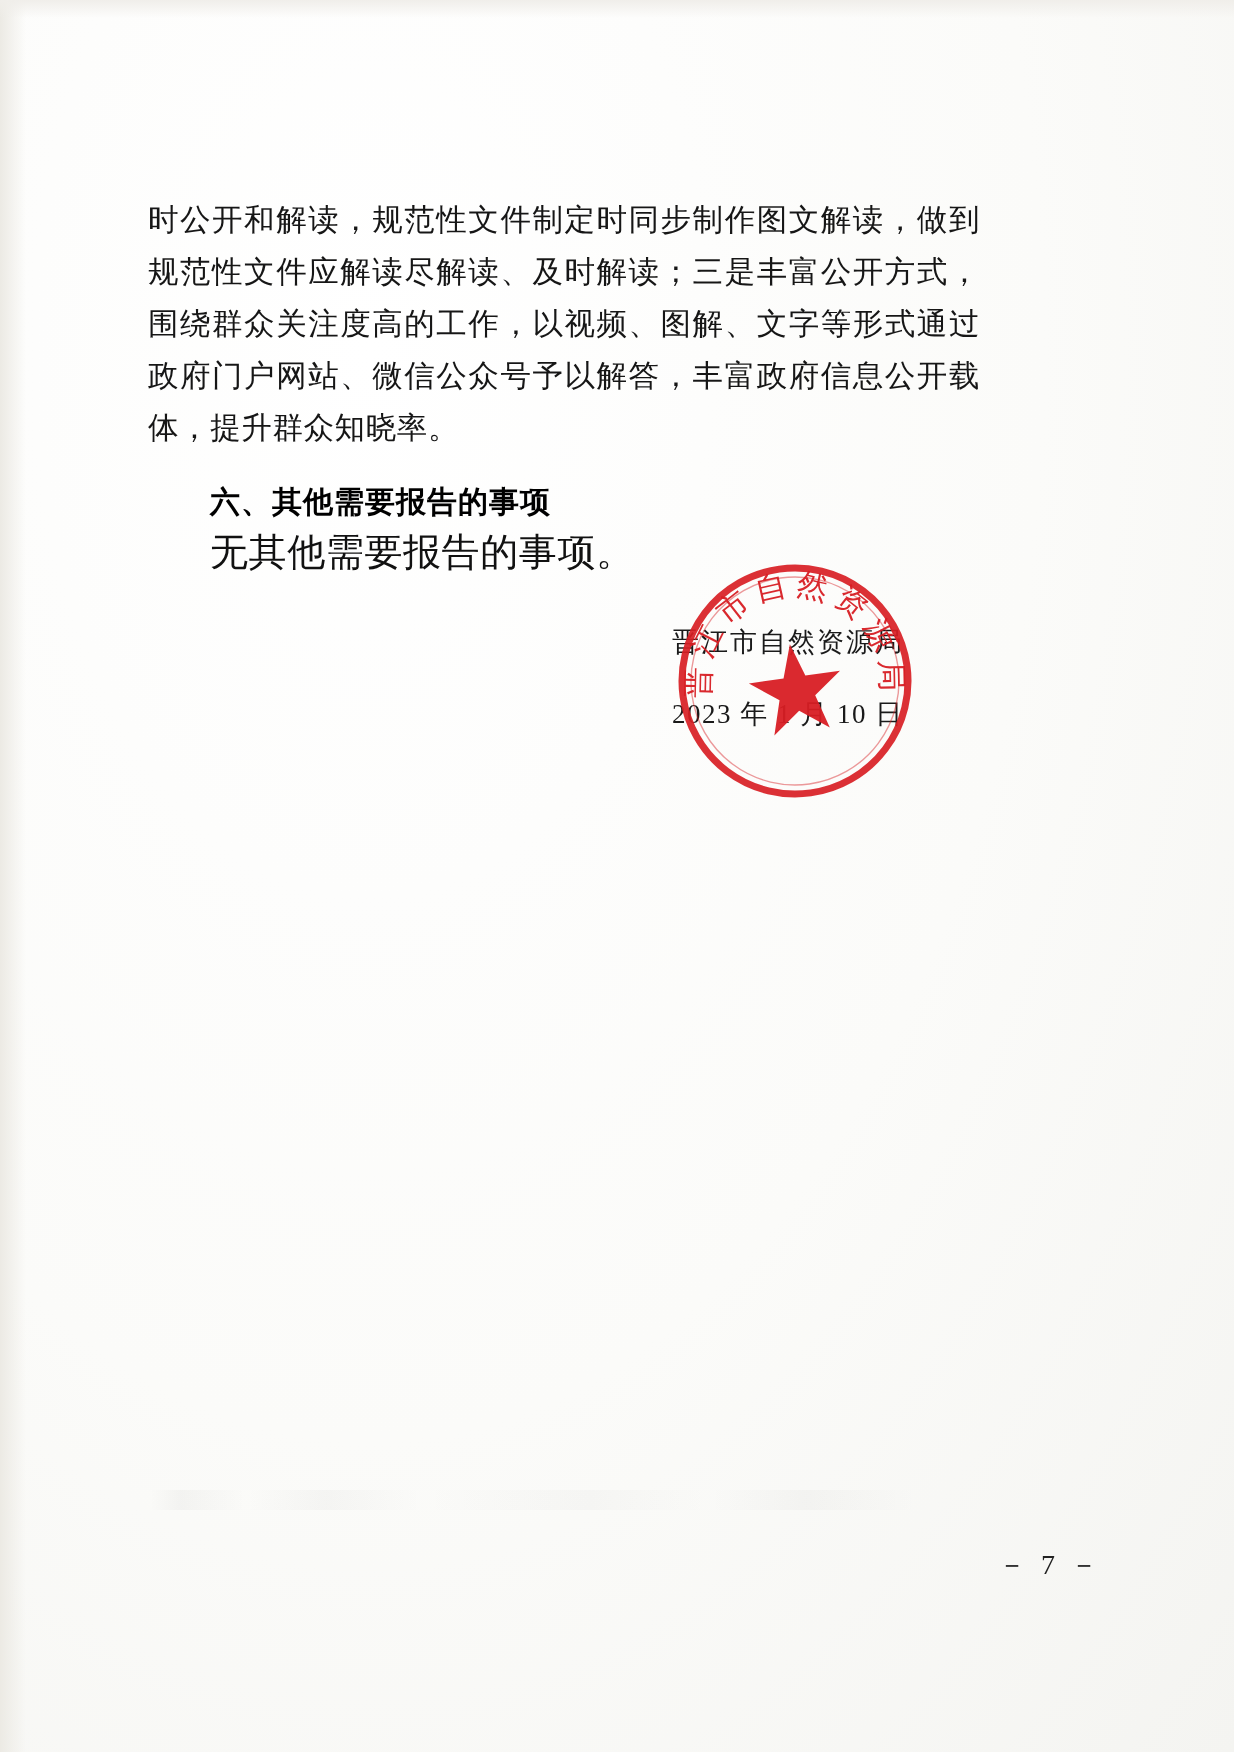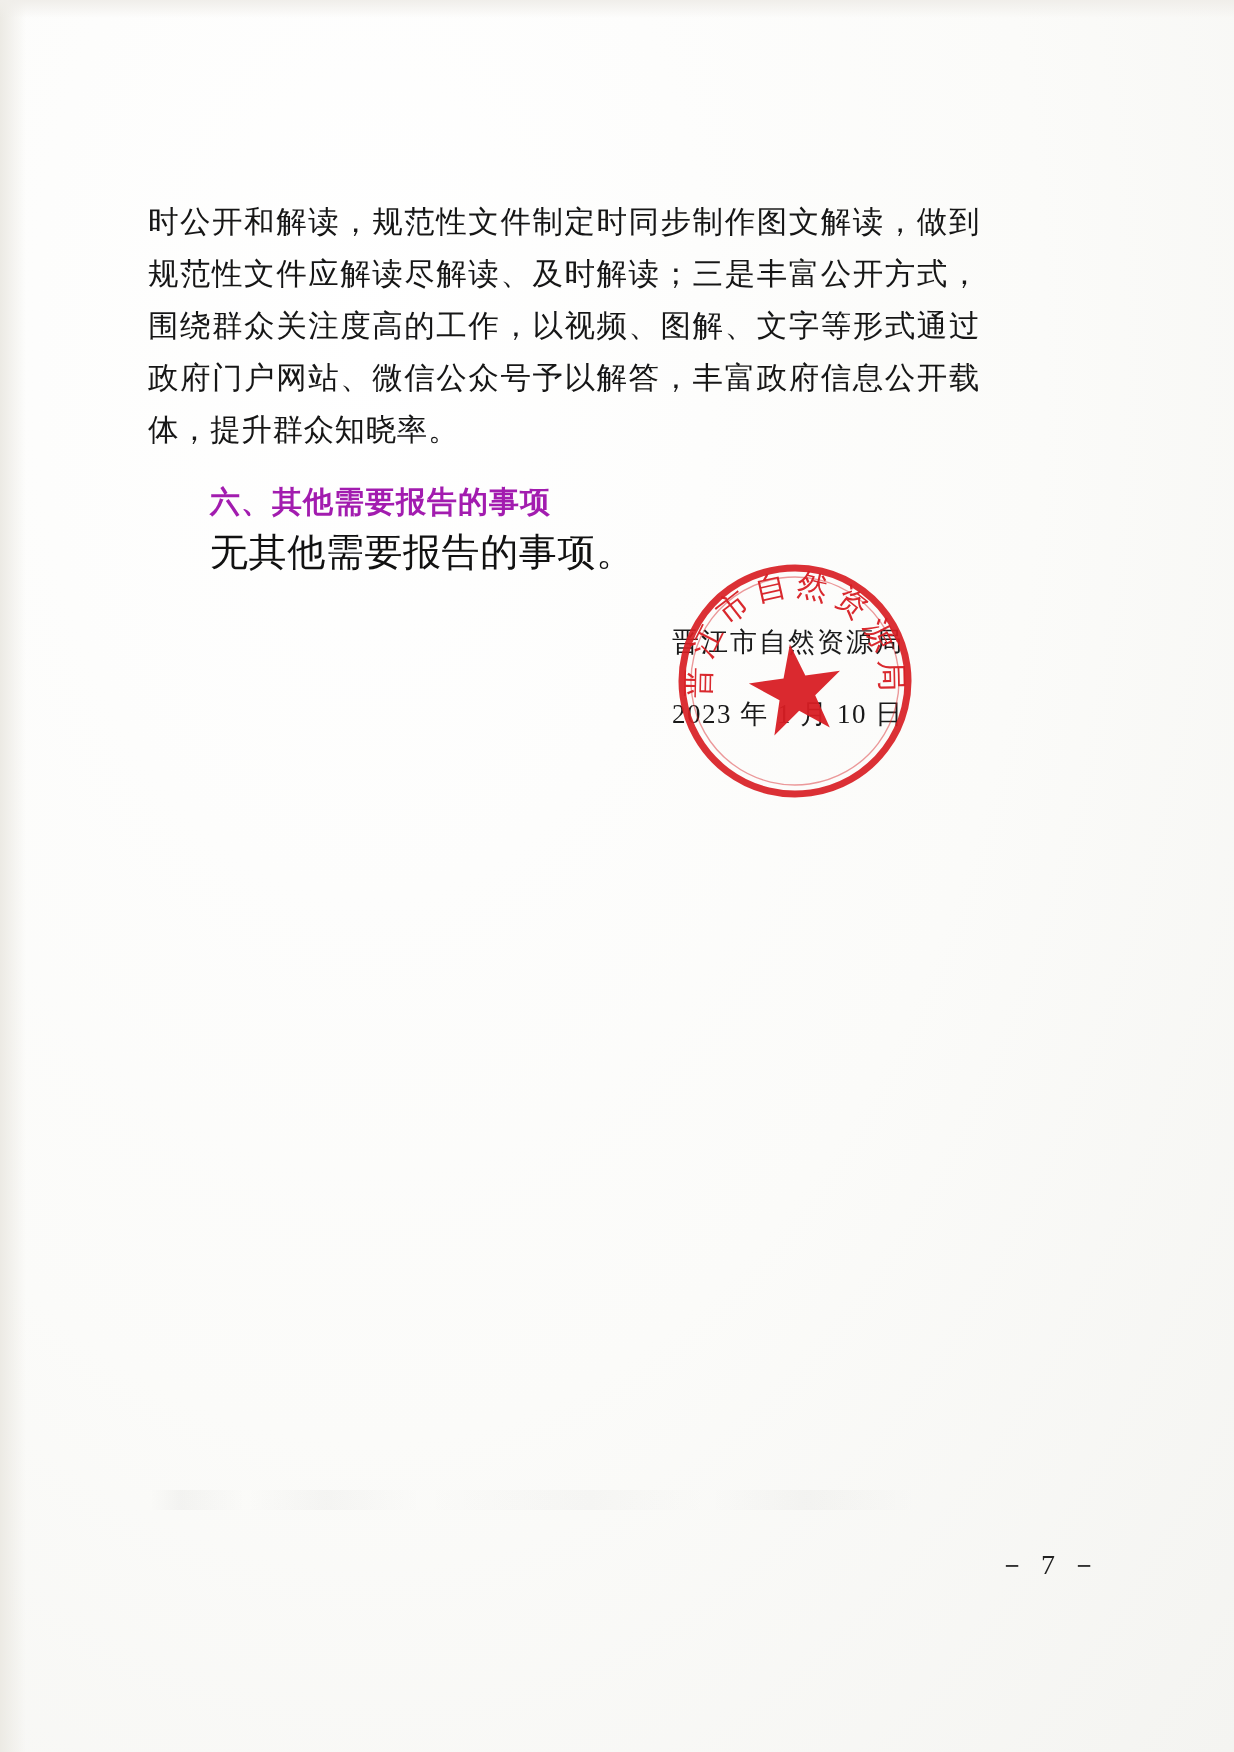--- a/index.html
+++ b/index.html
@@ -47,26 +47,26 @@
     width: 832px;
   }
   .body-para {
     font-size: 30.5px;
     line-height: 52px;
     color: #161616;
     letter-spacing: 0.6px;
     text-align: justify;
     text-justify: inter-ideograph;
     margin: 0;
-    font-family: Liberation Serif, serif;
+    font-family: Liberation Mono, monospace;
   }
   .section-heading {
     font-size: 30px;
     line-height: 48px;
-    color: #a21caf;
+    color: #000000;
     font-weight: bold;
     margin: 22px 0 0 0;
     text-indent: 62px;
     letter-spacing: 1px;
     font-family: "Liberation Sans", "DejaVu Sans", sans-serif;
   }
   .section-body {
     font-size: 38px;
     line-height: 48px;
     color: #111111;

